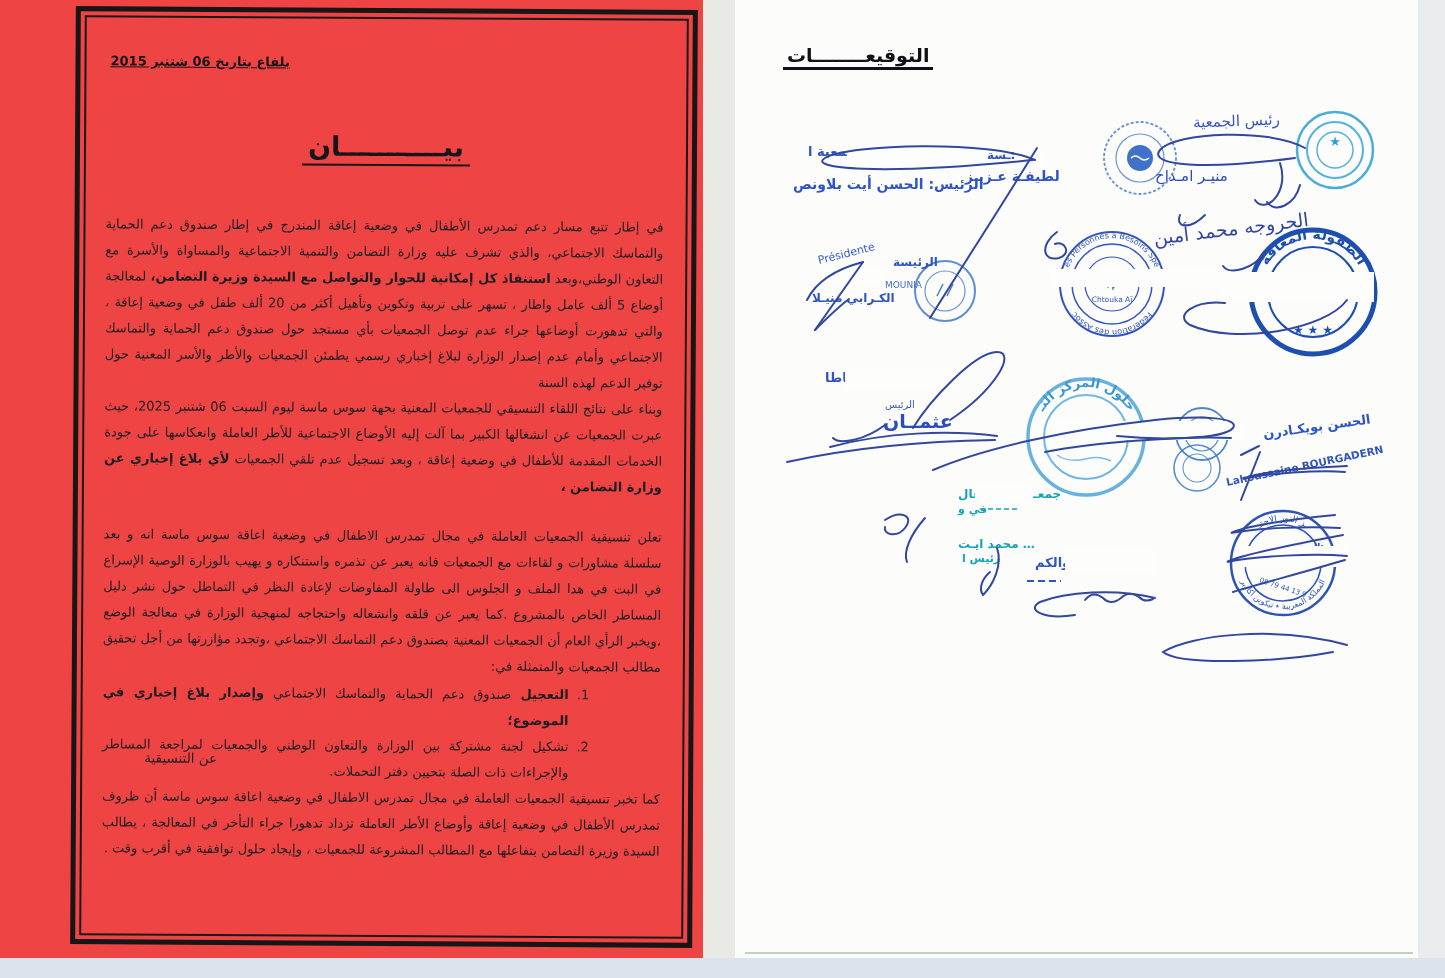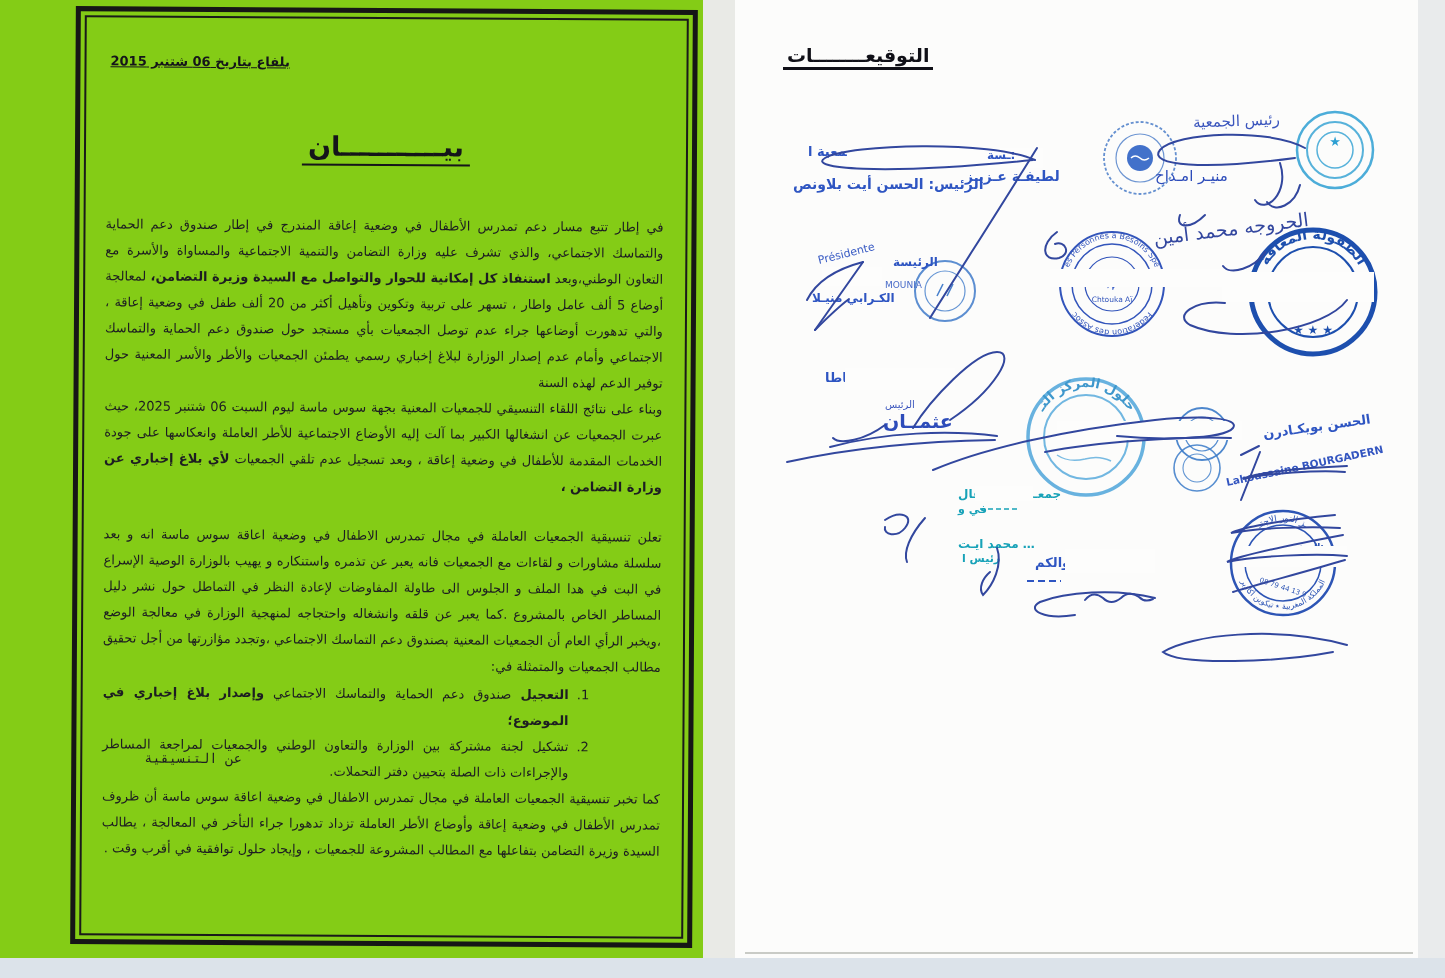--- a/index.html
+++ b/index.html
@@ -1,21 +1,21 @@
 <!DOCTYPE html>
 <html><head>
 <meta charset="utf-8">
 <style>
   html,body{margin:0;padding:0;}
   body{
     width:1445px;height:978px;position:relative;overflow:hidden;
     background:#dee4ea;
     font-family:"DejaVu Sans",sans-serif;
   }
-  .paper-left{position:absolute;left:0;top:0;width:703px;height:958px;background:#84cc16;}
+  .paper-left{position:absolute;left:0;top:0;width:703px;height:958px;background:#ef4444;}
   .gap-mid{position:absolute;left:703px;top:0;width:32px;height:958px;background:#e9eae6;}
   .paper-right{position:absolute;left:735px;top:0;width:683px;height:958px;background:#fcfcfb;}
   .strip-right{position:absolute;left:1418px;top:0;width:27px;height:958px;background:#e9ebec;}
   .strip-bottom{position:absolute;left:0;top:958px;width:1445px;height:20px;background:#dce3ea;}
   .shadow-line{position:absolute;left:745px;top:952px;width:668px;height:2px;background:#c9cbc6;}
 
   
   .frame{
     position:absolute;left:73px;top:8px;width:612px;height:928px;
     border:5px solid #161616;transform:rotate(.35deg);
@@ -38,21 +38,21 @@
     font-size:13px;line-height:26px;color:#1d1d22;
   }
   .doc-body p{margin:0;}
   .doc-body p.sp{margin-top:24px;}
   .doc-body b{font-weight:bold;}
   .doc-body ol{margin:2px 0 0 0;padding-right:88px;}
   .doc-body li{margin:0;padding-right:4px;}
   .u{}
   .signoff{
     position:absolute;left:68px;top:738px;direction:rtl;
-    font-size:13.5px;color:#1d1d22;font-family:Liberation Mono, monospace;
+    font-size:13.5px;color:#1d1d22;
   }
 
   
   .sig-title-row{position:absolute;left:0;right:0;top:44px;text-align:left;}
   .sig-title{
     display:inline-block;transform:translateX(48px);
     font-size:19px;font-weight:bold;color:#101017;
     border-bottom:3px solid #101017;padding:0 4px 1px 4px;direction:rtl;
   }
   .sig-svg{position:absolute;left:0;top:0;}

